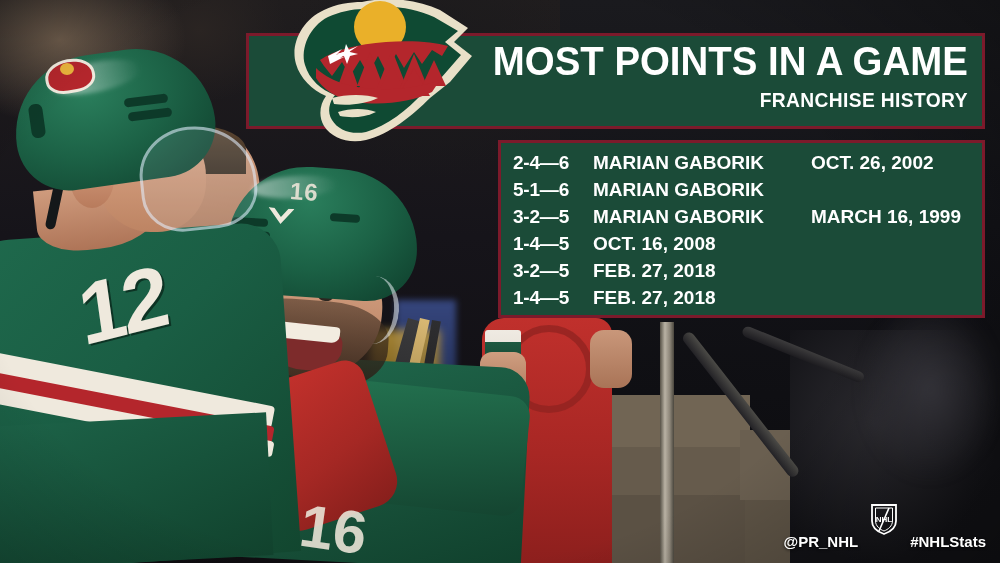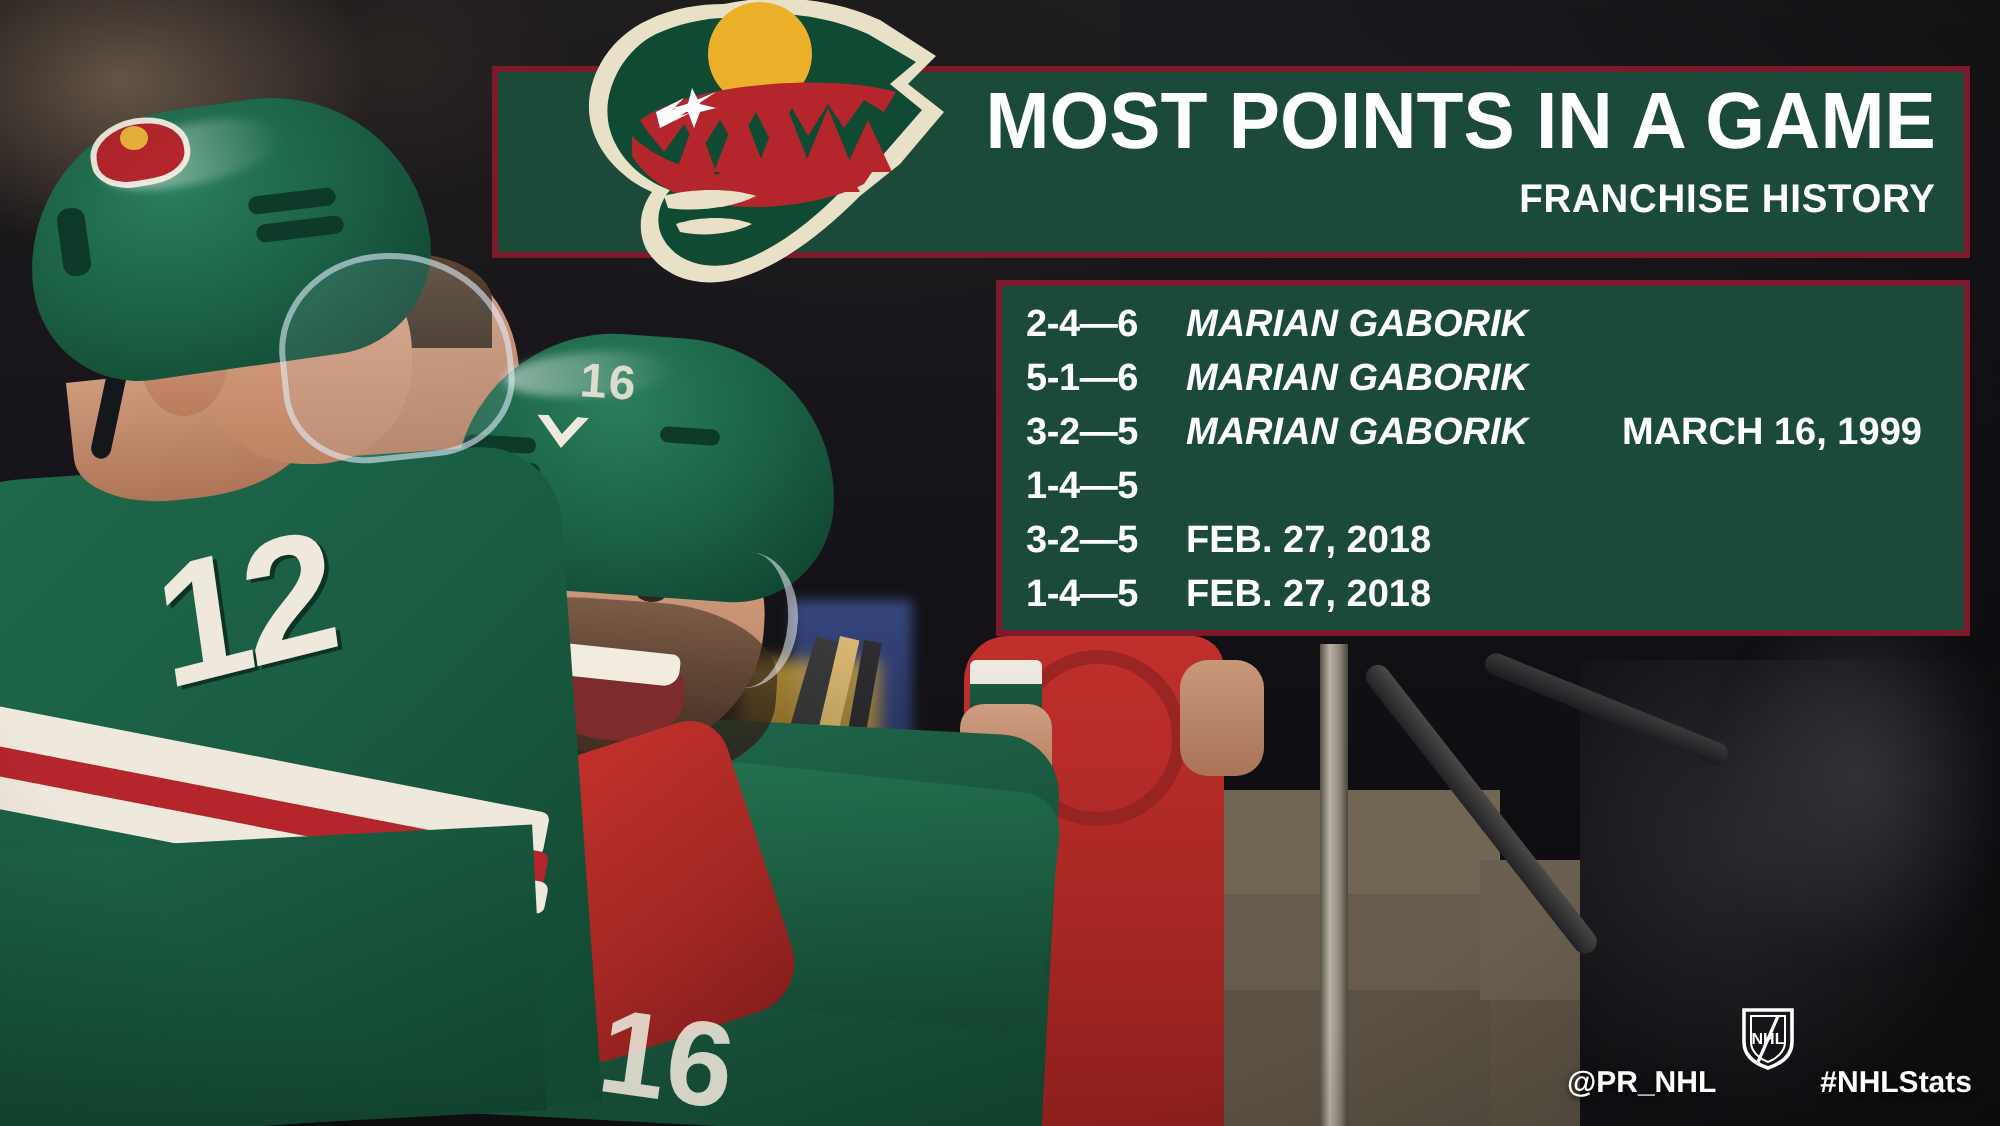--- a/index.html
+++ b/index.html
@@ -316,21 +316,21 @@
   .table-panel{
     position:absolute;left:498px;top:140px;width:487px;height:178px;
     background:#1b4b38;border:3px solid #7c1a2b;box-sizing:border-box;
     padding:6px 0 0 0;
   }
   .row{
     display:flex;align-items:center;height:27px;padding:0 0 0 12px;
     font:700 19px/1 "Liberation Sans",sans-serif;color:#ffffff;white-space:nowrap;
   }
   .c-stat{width:80px;flex:0 0 80px;letter-spacing:-.2px;}
-  .c-name{width:218px;flex:0 0 218px;font-style:italic;}
+  .c-name{width:218px;flex:0 0 218px;}
   .c-date{flex:1 1 auto;}
 
   
   .footer{
     position:absolute;right:14px;bottom:14px;display:flex;align-items:center;gap:11px;
   }
   .handle,.hashtag{
     font:700 15px/1 "Liberation Sans",sans-serif;color:#ffffff;
     text-shadow:0 1px 3px rgba(0,0,0,.85);
     margin-top:45px;
@@ -465,32 +465,34 @@
     </g>
 
     <path d="M70 104 C84 100 104 100 116 104 C104 110 86 112 72 110 Z" fill="#e9e0c8"></path>
     <path d="M76 118 C88 114 104 114 114 118 C102 124 88 124 78 122 Z" fill="#e9e0c8"></path>
   </svg>
 
   <div class="table-panel">
     <div class="row">
       <span class="c-stat">2-4—6</span>
       <span class="c-name">MARIAN GABORIK</span>
+      <span class="c-date">OCT. 26, 2002</span>
     </div>
     <div class="row">
       <span class="c-stat">5-1—6</span>
       <span class="c-name">MARIAN GABORIK</span>
     </div>
     <div class="row">
       <span class="c-stat">3-2—5</span>
       <span class="c-name">MARIAN GABORIK</span>
       <span class="c-date">MARCH 16, 1999</span>
     </div>
     <div class="row">
       <span class="c-stat">1-4—5</span>
+      <span class="c-date">OCT. 16, 2008</span>
     </div>
     <div class="row">
       <span class="c-stat">3-2—5</span>
       <span class="c-date">FEB. 27, 2018</span>
     </div>
     <div class="row">
       <span class="c-stat">1-4—5</span>
       <span class="c-date">FEB. 27, 2018</span>
     </div>
   </div>

